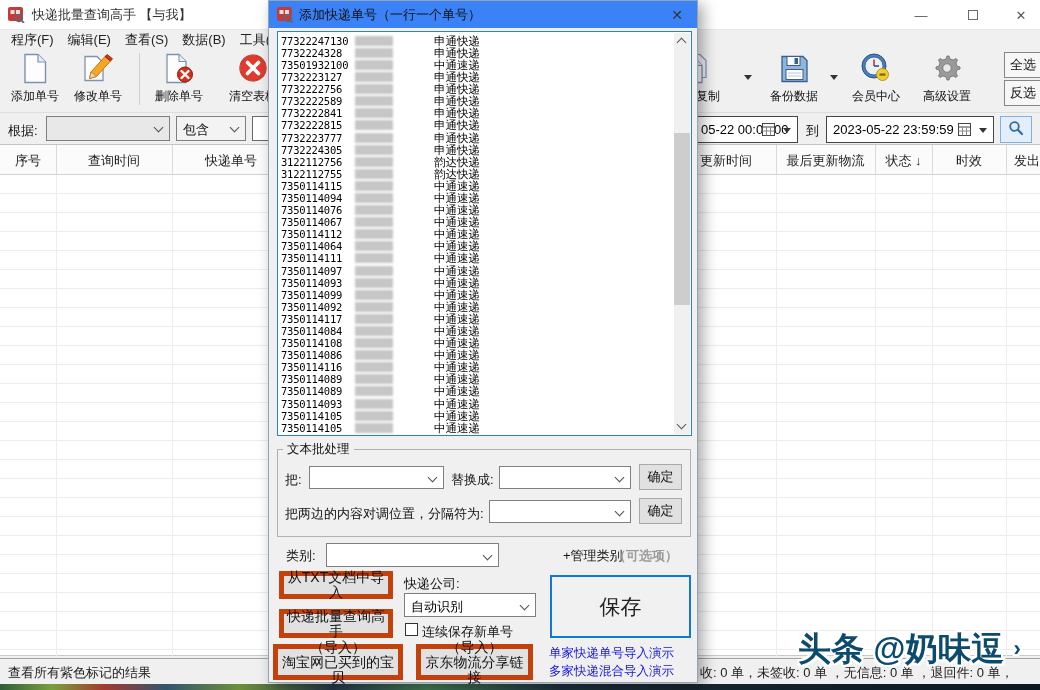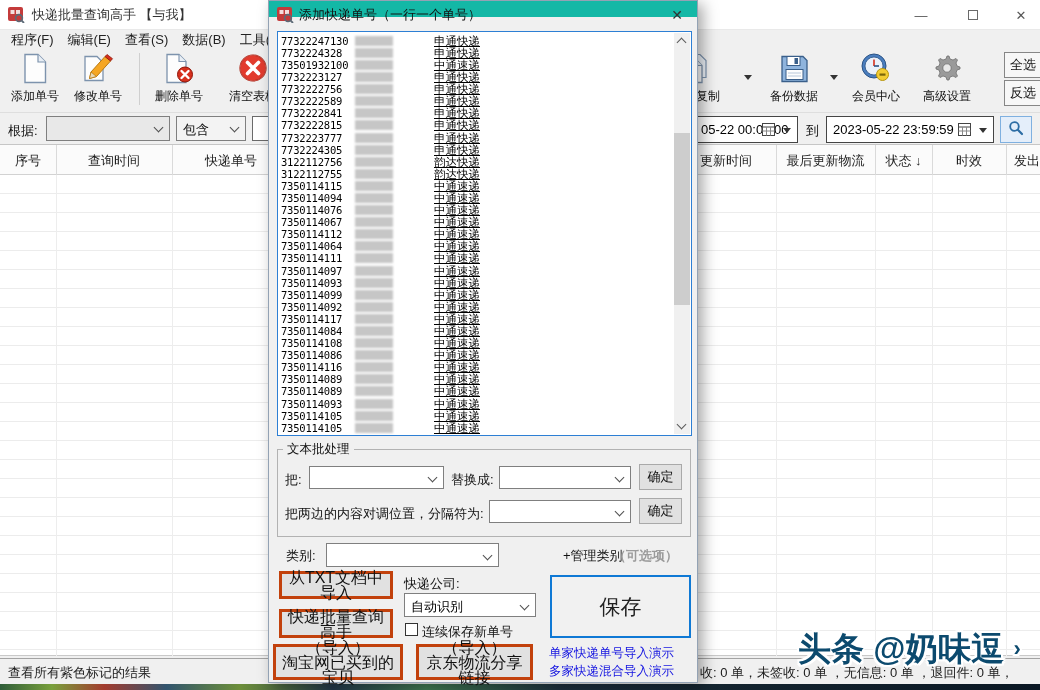--- a/index.html
+++ b/index.html
@@ -51,41 +51,41 @@
     background:linear-gradient(90deg,#2f5d3a 0%,#79a03c 5%,#a33b2e 10%,#32556e 16%,#6d8f3a 23%,#24384a 32%,#417a52 41%,#1d2f3e 54%,#14242f 70%,#0b1824 100%); }
 
   
   #watermark { position:absolute; left:798px; top:627px; z-index:6; font-size:33px; font-weight:bold; color:#0c4a6e; white-space:nowrap;
     text-shadow:-2px -2px 0 #fff,2px -2px 0 #fff,-2px 2px 0 #fff,2px 2px 0 #fff,0 -2px 0 #fff,0 2px 0 #fff,-2px 0 0 #fff,2px 0 0 #fff; }
   #watermark-arrow { font-size:22px; font-weight:bold; vertical-align:4px; }
 
   
   #dialog { position:absolute; left:268px; top:0; width:430px; height:683px; background:#f0f0f0; z-index:10;
             border:1px solid #93a2b4; box-shadow:5px 4px 14px rgba(0,0,0,.35); }
-  #dlg-titlebar { position:absolute; left:0; top:0; width:100%; height:16px; background:#14b8a6; }
+  #dlg-titlebar { position:absolute; left:0; top:0; width:100%; height:27px; background:#3b82f6; }
   #dlg-title { position:absolute; left:30px; top:0; line-height:27px; font-size:13px; color:#111; }
   #dlg-close { position:absolute; right:4px; top:0; width:32px; height:27px; display:flex; align-items:center; justify-content:center; font-size:14px; color:#333; }
   #dlg-list { position:absolute; left:8px; top:30px; width:415px; height:405px; background:#fff; border:1px solid #2d7fd4; overflow:hidden; }
   #track-rows { position:absolute; left:3px; top:2px; right:18px; }
   .track-row { height:12.1px; line-height:12px; white-space:nowrap; }
   .num { display:inline-block; width:74px; font-family:"DejaVu Sans Mono",monospace; font-size:10.5px; letter-spacing:-0.2px; color:#000; overflow:hidden; vertical-align:middle; }
   .censor { display:inline-block; width:38px; height:10px; background:#c6c6c6; filter:blur(1.3px); vertical-align:middle; margin-right:9px; }
-  .courier { font-size:11.5px; color:#000; text-decoration:underline; vertical-align:middle;padding-left:32px; }
+  .courier { font-size:11.5px; color:#000; vertical-align:middle;padding-left:32px; }
   #dlg-scrollbar { position:absolute; right:1px; top:1px; width:16px; height:401px; background:#f0f0f0; }
   .sb-arrow { position:absolute; left:4px; width:7px; height:7px; border-right:1.6px solid #5a5a5a; border-bottom:1.6px solid #5a5a5a; }
   #sb-up { top:6px; transform:rotate(-135deg); }
   #sb-down { bottom:6px; transform:rotate(45deg); }
   #sb-thumb { position:absolute; left:0; top:100px; width:16px; height:172px; background:#cdcdcd; }
 
   #groupbox { position:absolute; left:8px; top:448px; width:414px; height:88px; border:1px solid #b2b2b2; }
   #groupbox-legend { position:absolute; left:14px; top:440px; background:#f0f0f0; padding:0 4px; font-size:12.5px; color:#111; }
   .dlabel { position:absolute; font-size:13px; color:#111; white-space:nowrap; }
   .dcombo { position:absolute; background:#fff; border:1px solid #7f7f7f; height:23px; }
   .okbtn { position:absolute; width:43px; height:26px; background:#e1e1e1; border:1px solid #a9a9a9; font-size:13px; color:#111; display:flex; align-items:center; justify-content:center; }
-  .pushbtn { position:absolute; background:#e1e1e1; border:3px solid #c2410c; font-size:16px; color:#111; display:flex; flex-direction:column; align-items:center; justify-content:center; line-height:15px; text-align:center; }
+  .pushbtn { position:absolute; background:#e1e1e1; border:5px solid #c2410c; font-size:14px; color:#111; display:flex; flex-direction:column; align-items:center; justify-content:center; line-height:15px; text-align:center; }
   #save-btn { position:absolute; left:281px; top:574px; width:141px; height:63px; background:#f1f1f1; border:2px solid #0f79d5; font-size:21px; color:#222; display:flex; align-items:center; justify-content:center; }
   .demolink { position:absolute; font-size:12.5px; color:#1414e0; white-space:nowrap; }
   #checkbox-box { position:absolute; left:136px; top:622px; width:13px; height:13px; background:#fff; border:1px solid #333; }
   #optional-note { color:#9b9b9b;font-weight:bold; }
 </style>
 </head>
 <body>
 
 <div id="main-window">
 

